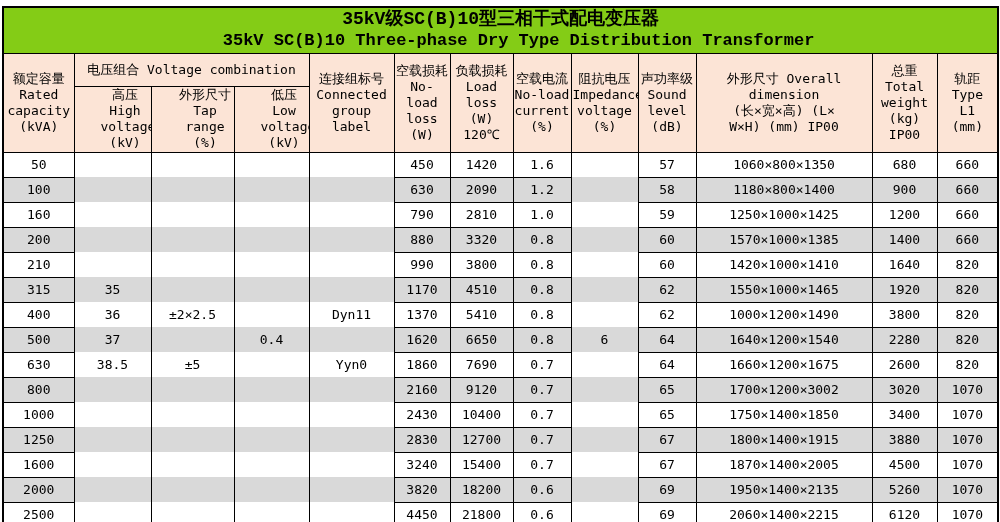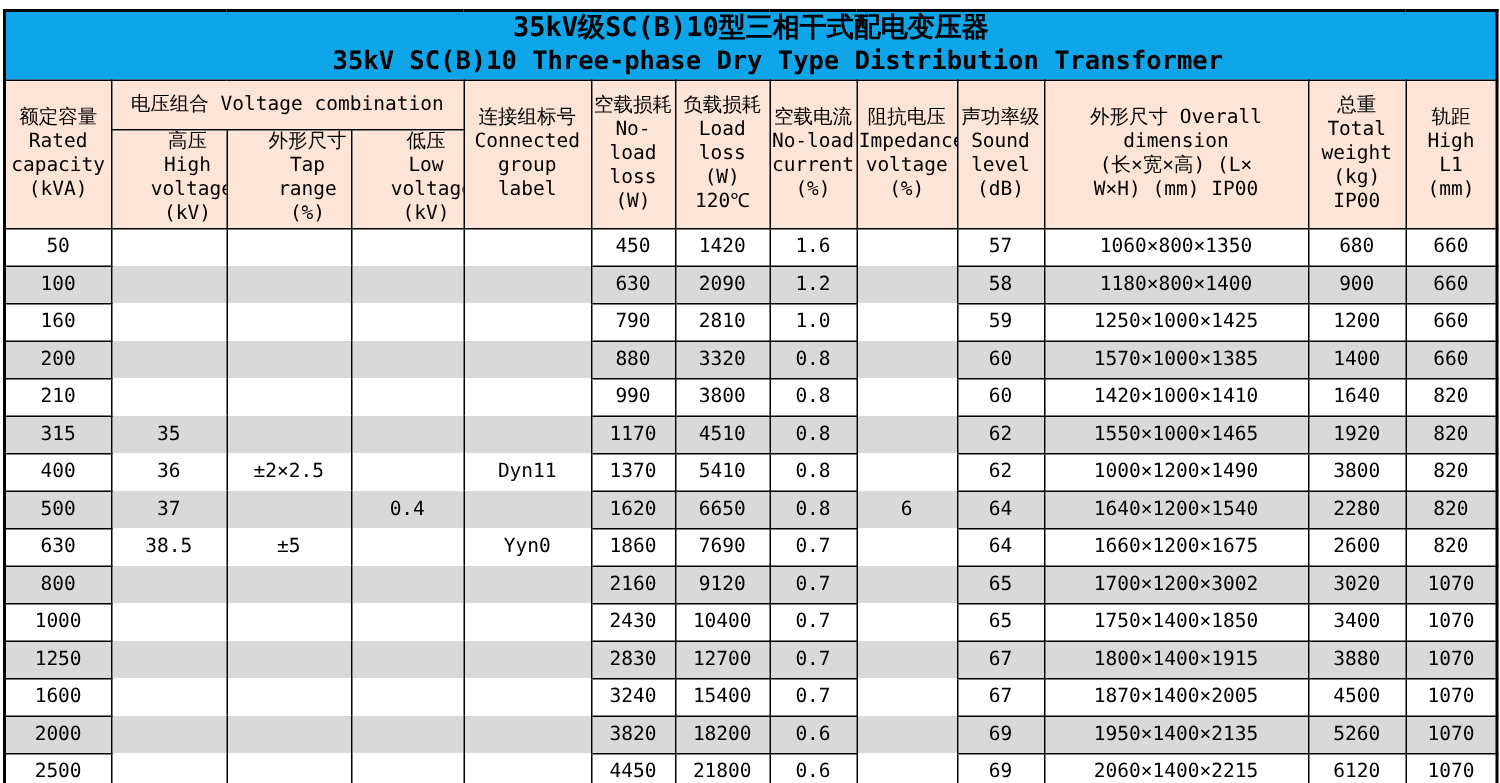--- a/index.html
+++ b/index.html
@@ -21,23 +21,24 @@
   table.spec th, table.spec td {
     border: 1px solid #000;
     text-align: center;
     vertical-align: middle;
     padding: 0 1px;
     overflow: hidden;
   }
 
   
   .title-cell {
-    background: #0ea5e9;
+    background: #84cc16;
     height: 46px;
     padding: 2px 0;
+    font-family: Liberation Mono, monospace;
   }
   .title-zh { font-size: 18px; font-weight: bold; line-height: 22px; }
   .title-en { font-size: 17px; font-weight: bold; line-height: 22px; padding-left: 36px; }
 
   
   thead th.hd {
     background: #FCE4D6;
     font-weight: normal;
     font-size: 13px;
     line-height: 16px;
@@ -119,21 +120,21 @@
         <th class="hd" rowspan="2">外形尺寸 Overall
 dimension
 (长×宽×高) (L×
 W×H) (mm) IP00</th>
         <th class="hd" rowspan="2">总重
 Total
 weight
 (kg)
 IP00</th>
         <th class="hd" rowspan="2">轨距
-High
+Type
 L1
 (mm)</th>
       </tr>
       <tr class="hrow-sub">
         <th class="hd">高压 High
 voltage
 (kV)</th>
         <th class="hd">外形尺寸
 Tap range
 (%)</th>

